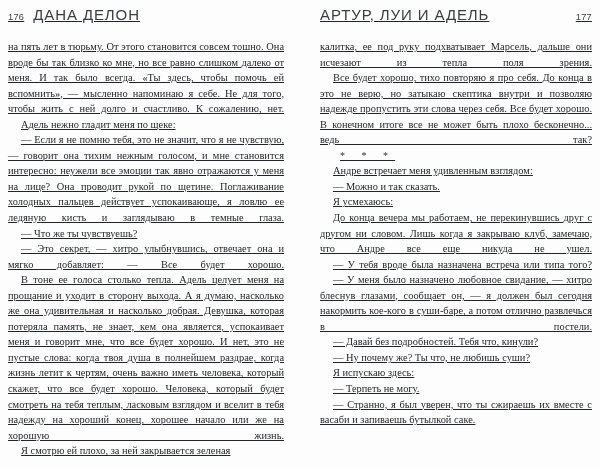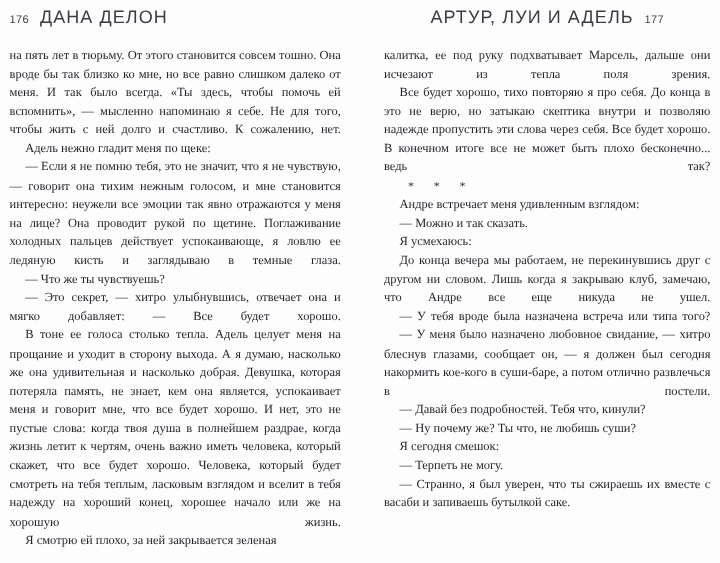--- a/index.html
+++ b/index.html
@@ -18,41 +18,42 @@
     position: relative;
     width: 600px;
     height: 469px;
     background: #fdfdfd;
     display: flex;
   }
   .page {
     position: relative;
     height: 417px;
     box-sizing: border-box;
+    text-decoration: underline;
   }
   .page-left {
     width: 300px;
     padding: 6px 16px 0 8px;
   }
   .page-right {
     width: 300px;
     padding: 6px 8px 0 20px;
   }
   .runhead {
     display: flex;
     align-items: baseline;
     font-family: "Liberation Sans", "DejaVu Sans", sans-serif;
     font-size: 9.2px;
     letter-spacing: 0.55px;
     color: #3a3d44;
     height: 12px;
     margin-bottom: 21px;
   }
   .runhead-left { justify-content: flex-start; }
-  .runhead-right { justify-content: center; }
+  .runhead-right { justify-content: space-between; }
   .runhead .folio {
     font-size: 9.2px;
     letter-spacing: 0.3px;
   }
   .runhead-left .folio { margin-right: 9px; }
   .runhead-right .folio { margin-left: 9px; }
   .runhead .title-txt {
     font-size: 15px;
     letter-spacing: 0.9px;
   }
@@ -120,19 +121,19 @@
       <p class="justify-all">Все будет хорошо, тихо повторяю я про себя. До конца в это не верю, но затыкаю скептика внутри и позволяю надежде пропустить эти слова через себя. Все будет хорошо. В конечном итоге все не может быть плохо бесконечно... ведь так?</p>
       <p class="divider">* * *</p>
       <p>Андре встречает меня удивленным взглядом:</p>
       <p>— Можно и так сказать.</p>
       <p>Я усмехаюсь:</p>
       <p class="justify-all">До конца вечера мы работаем, не перекинувшись друг с другом ни словом. Лишь когда я закрываю клуб, замечаю, что Андре все еще никуда не ушел.</p>
       <p class="justify-all">— У тебя вроде была назначена встреча или типа того?</p>
       <p class="justify-all">— У меня было назначено любовное свидание, — хитро блеснув глазами, сообщает он, — я должен был сегодня накормить кое-кого в суши-баре, а потом отлично развлечься в постели.</p>
       <p>— Давай без подробностей. Тебя что, кинули?</p>
       <p>— Ну почему же? Ты что, не любишь суши?</p>
-      <p>Я сегодня смешок:</p>
+      <p>Я испускаю здесь:</p>
       <p>— Терпеть не могу.</p>
       <p class="justify-all">— Странно, я был уверен, что ты сжираешь их вместе с васаби и запиваешь бутылкой саке.</p>
     </div>
   </div>
 
 </div>
 
 </body></html>

